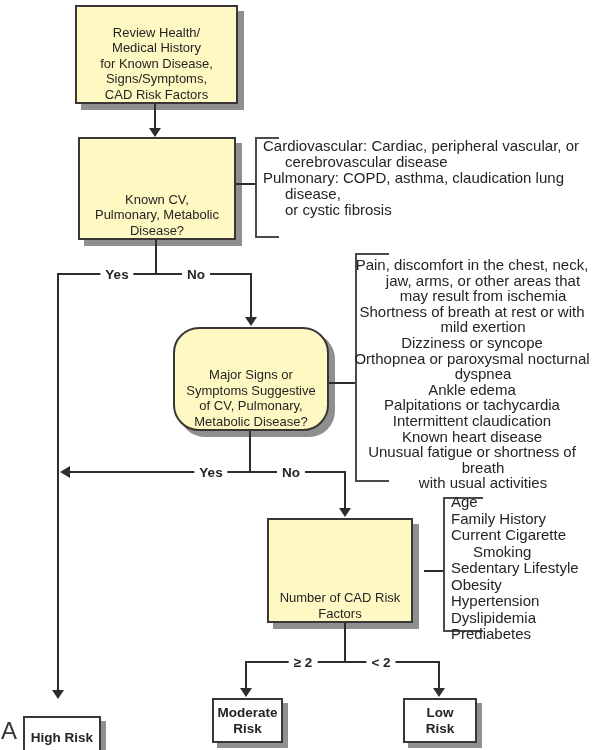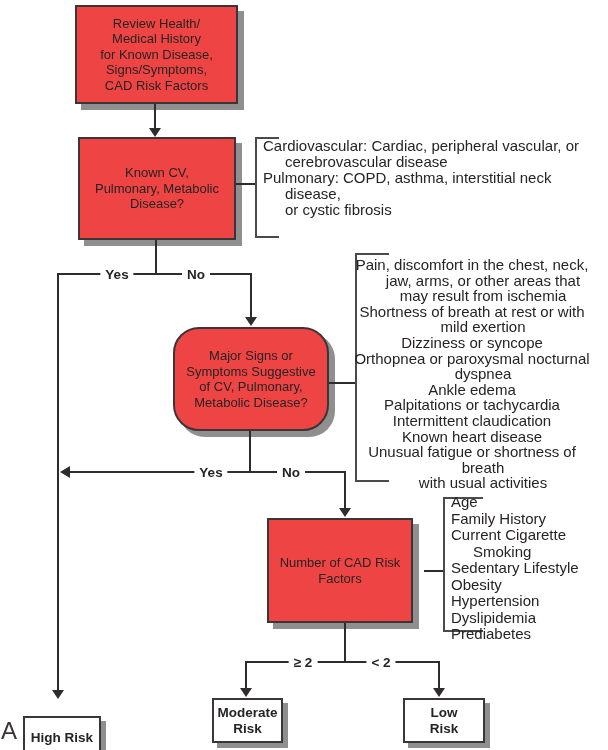--- a/index.html
+++ b/index.html
@@ -7,23 +7,23 @@
     --text:#272324;
     --bracket:#4a4a4a;
     --shadow:#8f8f8f;
   }
   html,body{margin:0;padding:0;background:#ffffff;}
   .canvas{
     position:relative;width:608px;height:750px;background:#ffffff;overflow:hidden;
     font-family:"Liberation Sans", sans-serif;color:var(--text);
   }
   .fbox{
-    position:absolute;background:#ef4444;border:2px solid #3a3637;
+    position:absolute;background:#fef9c3;border:2px solid #3a3637;
     box-shadow:6px 6px 0 var(--shadow);
-    display:flex;align-items:center;justify-content:center;
+    display:flex;align-items:flex-end;justify-content:center;
     text-align:center;font-size:13px;line-height:15.5px;box-sizing:border-box;
   }
   .fbox span{white-space:pre-line;}
   .rbox{
     position:absolute;background:#fff;border:2px solid #3a3637;
     box-shadow:5px 5px 0 var(--shadow);
     display:flex;align-items:center;justify-content:center;
     text-align:center;font-size:13.5px;line-height:16px;font-weight:bold;box-sizing:border-box;
   }
   .rbox span{white-space:pre-line;}
@@ -74,21 +74,21 @@
 Pulmonary, Metabolic
 Disease?</span>
   </div>
 
   <div class="hline" style="left:236px;top:183px;width:20px;"></div>
   <div class="bracket" style="left:255px;top:137px;width:24px;height:101px;"></div>
 
   <div class="note note-disease" style="left:263px;top:138px;">
     <div class="item">Cardiovascular: Cardiac, peripheral vascular, or
 cerebrovascular disease</div>
-    <div class="item">Pulmonary: COPD, asthma, interstitial neck disease,
+    <div class="item">Pulmonary: COPD, asthma, claudication lung disease,
 or cystic fibrosis</div>
   </div>
 
   <div class="vline" style="left:155px;top:240px;height:35px;"></div>
   <div class="hline" style="left:57px;top:273px;width:195px;"></div>
   <div class="blabel" style="left:117px;top:274px;">Yes</div>
   <div class="blabel" style="left:196px;top:274px;">No</div>
 
   <div class="vline" style="left:57px;top:273px;height:418px;"></div>
   <div class="arrow-down" style="left:52px;top:690px;"></div>
@@ -164,20 +164,20 @@
 
   <div class="rbox" style="left:23px;top:716px;width:78px;height:44px;">
     <span>High Risk</span>
   </div>
 
   <div class="rbox" style="left:212px;top:698px;width:71px;height:45px;">
     <span>Moderate
 Risk</span>
   </div>
 
-  <div class="rbox" style="left:403px;top:698px;width:82px;height:45px;">
+  <div class="rbox" style="left:403px;top:698px;width:74px;height:45px;">
     <span>Low
 Risk</span>
   </div>
 
   <div class="panel-label" style="left:1px;top:719px;">A</div>
 
 </div>
 
 </body></html>

